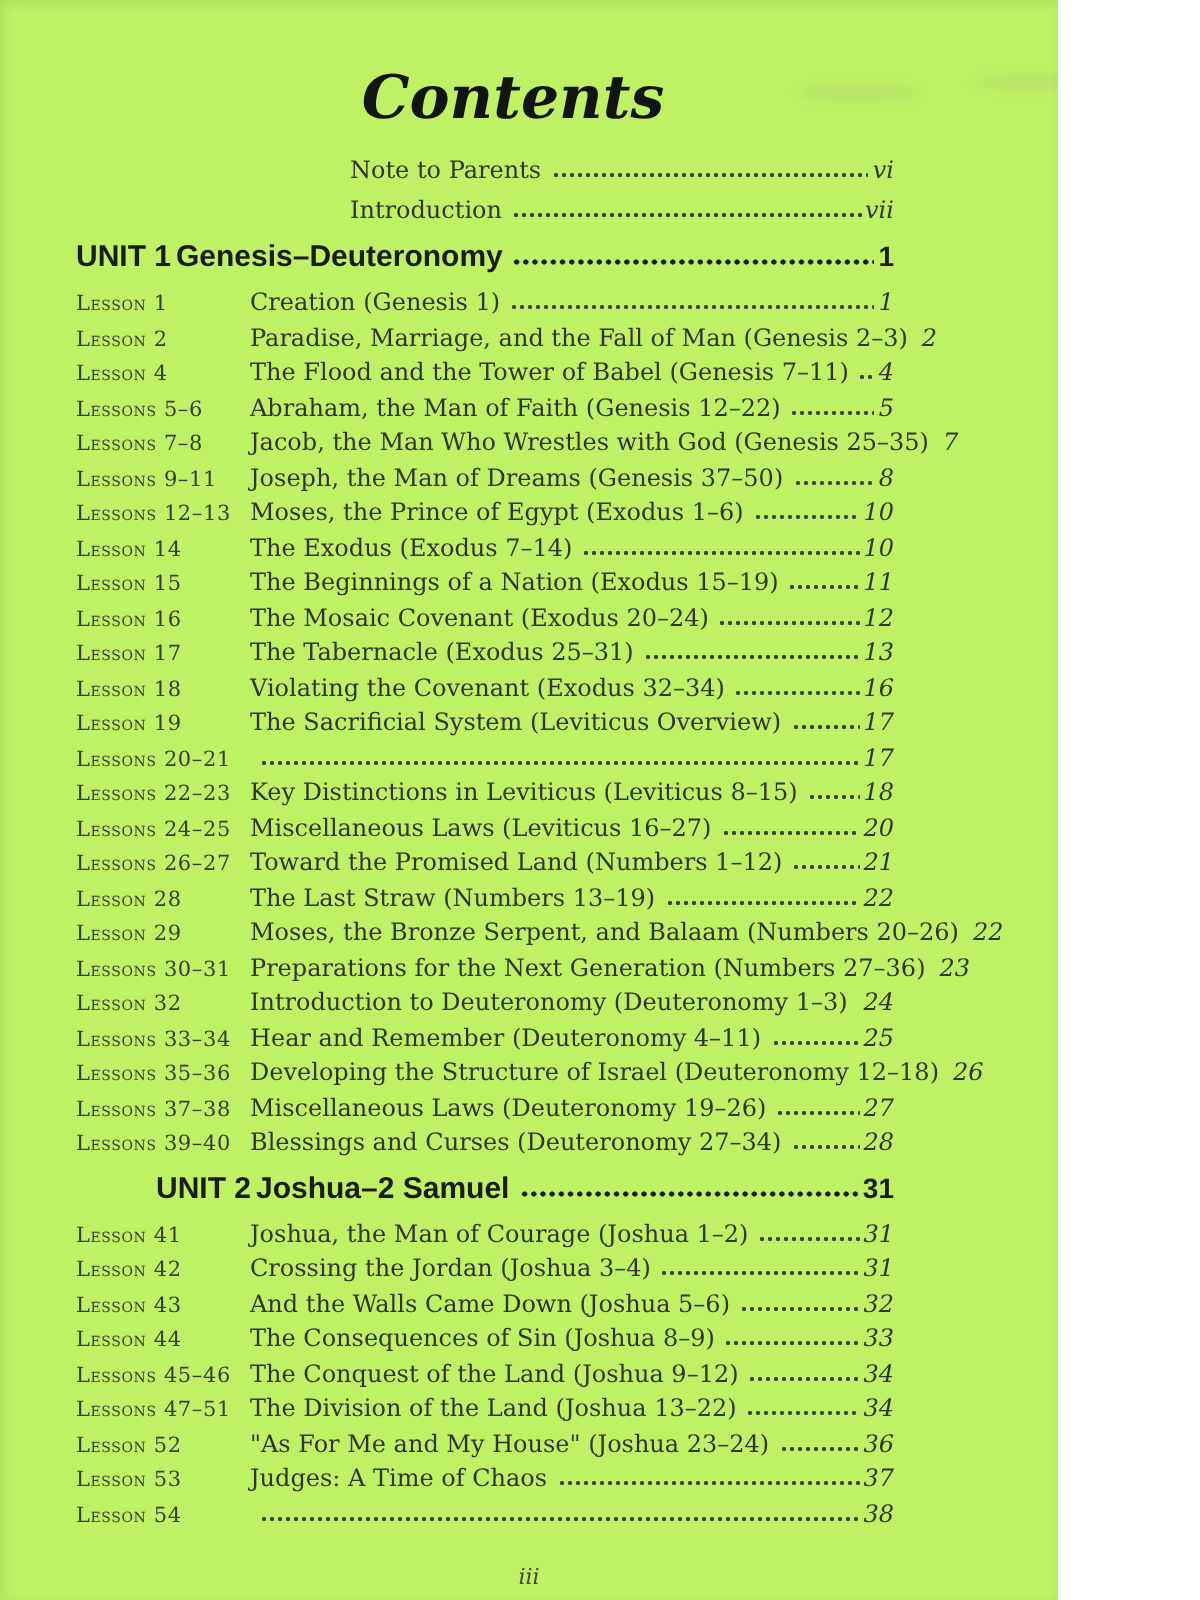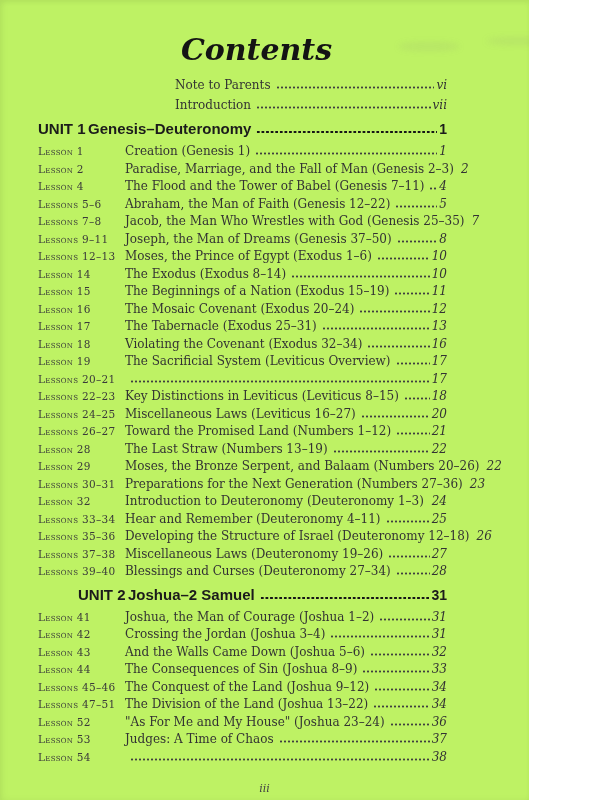--- a/index.html
+++ b/index.html
@@ -172,21 +172,21 @@
     <span class="page-num">8</span>
   </div>
       <div class="row lesson-row">
     <span class="lesson-label">Lessons 12–13</span>
     <span class="title-text">Moses, the Prince of Egypt (Exodus 1–6)</span>
     <span class="leader"></span>
     <span class="page-num">10</span>
   </div>
       <div class="row lesson-row">
     <span class="lesson-label">Lesson 14</span>
-    <span class="title-text">The Exodus (Exodus 8–14)</span>
+    <span class="title-text">The Exodus (Exodus 7–14)</span>
     <span class="leader"></span>
     <span class="page-num">10</span>
   </div>
       <div class="row lesson-row">
     <span class="lesson-label">Lesson 15</span>
     <span class="title-text">The Beginnings of a Nation (Exodus 15–19)</span>
     <span class="leader"></span>
     <span class="page-num">11</span>
   </div>
       <div class="row lesson-row">

